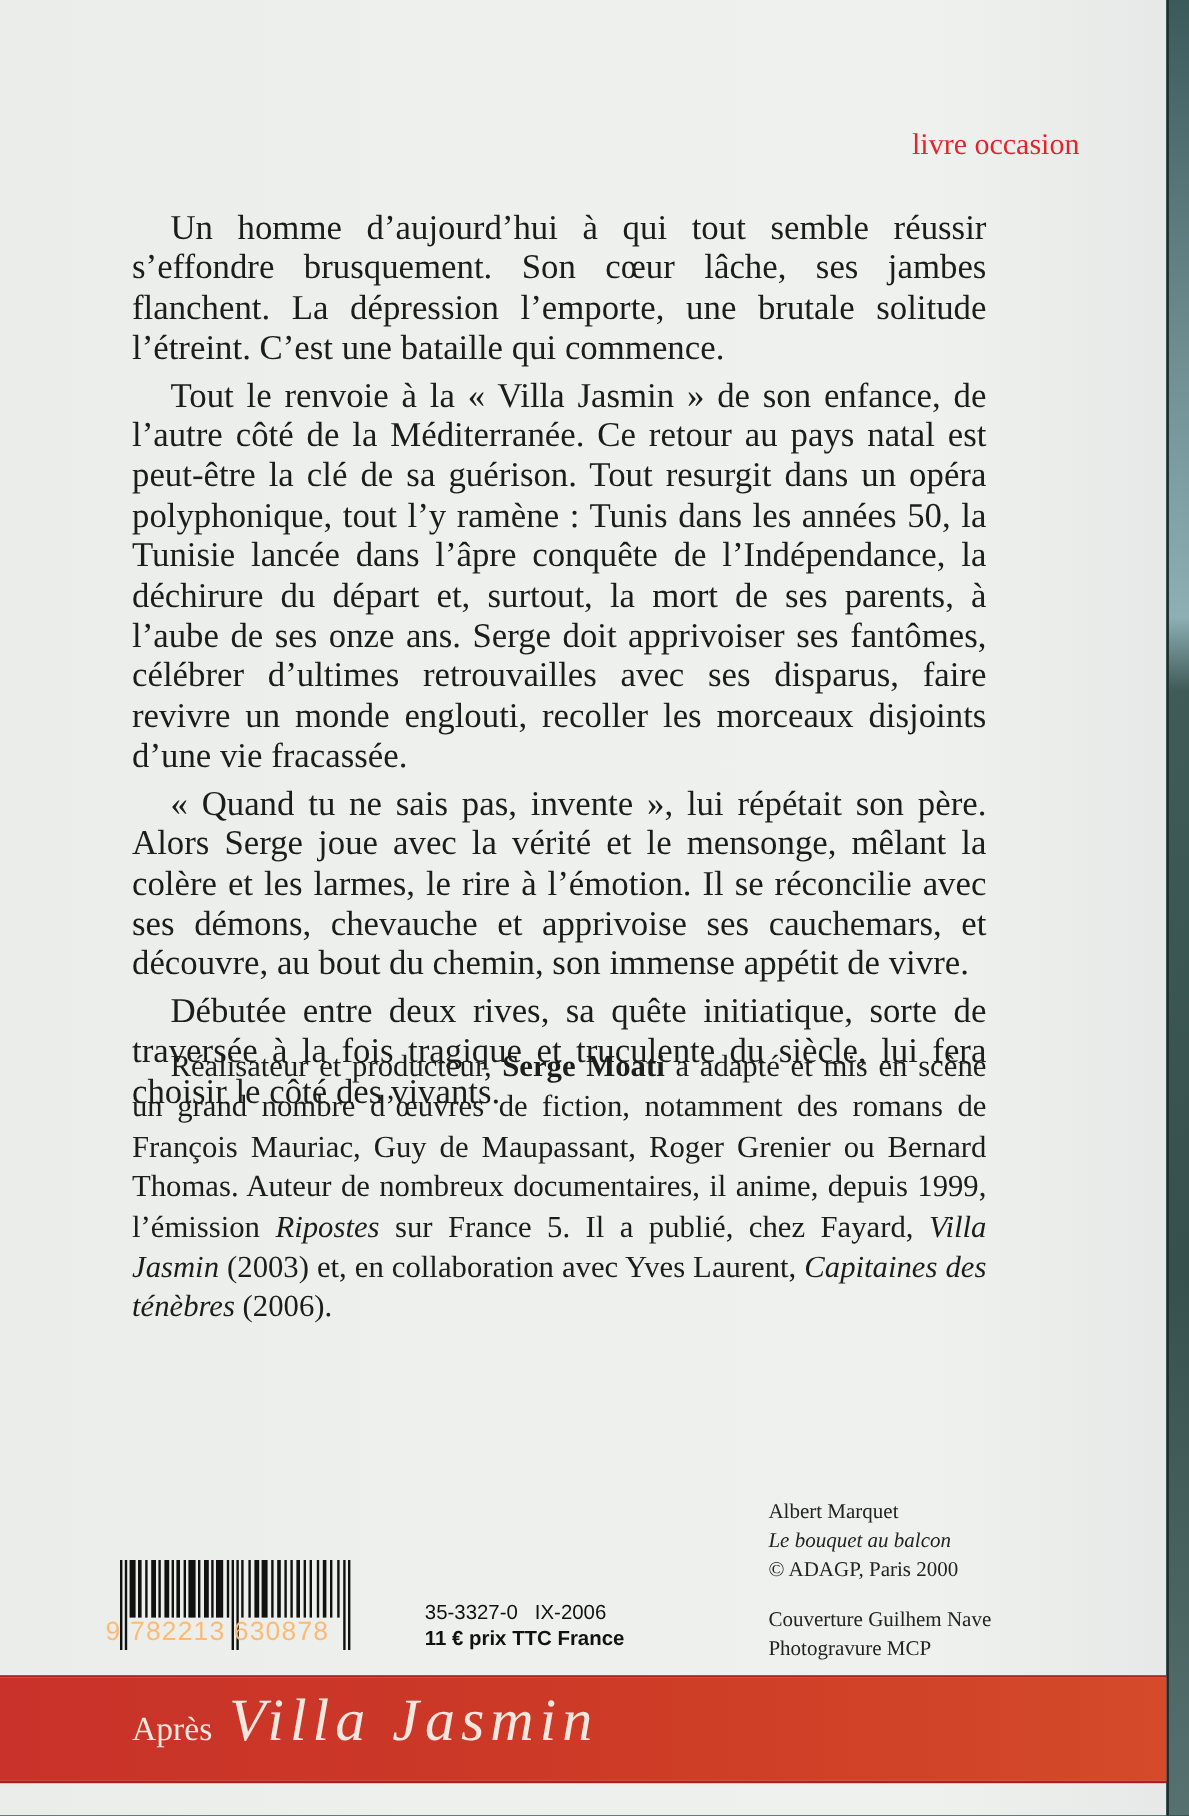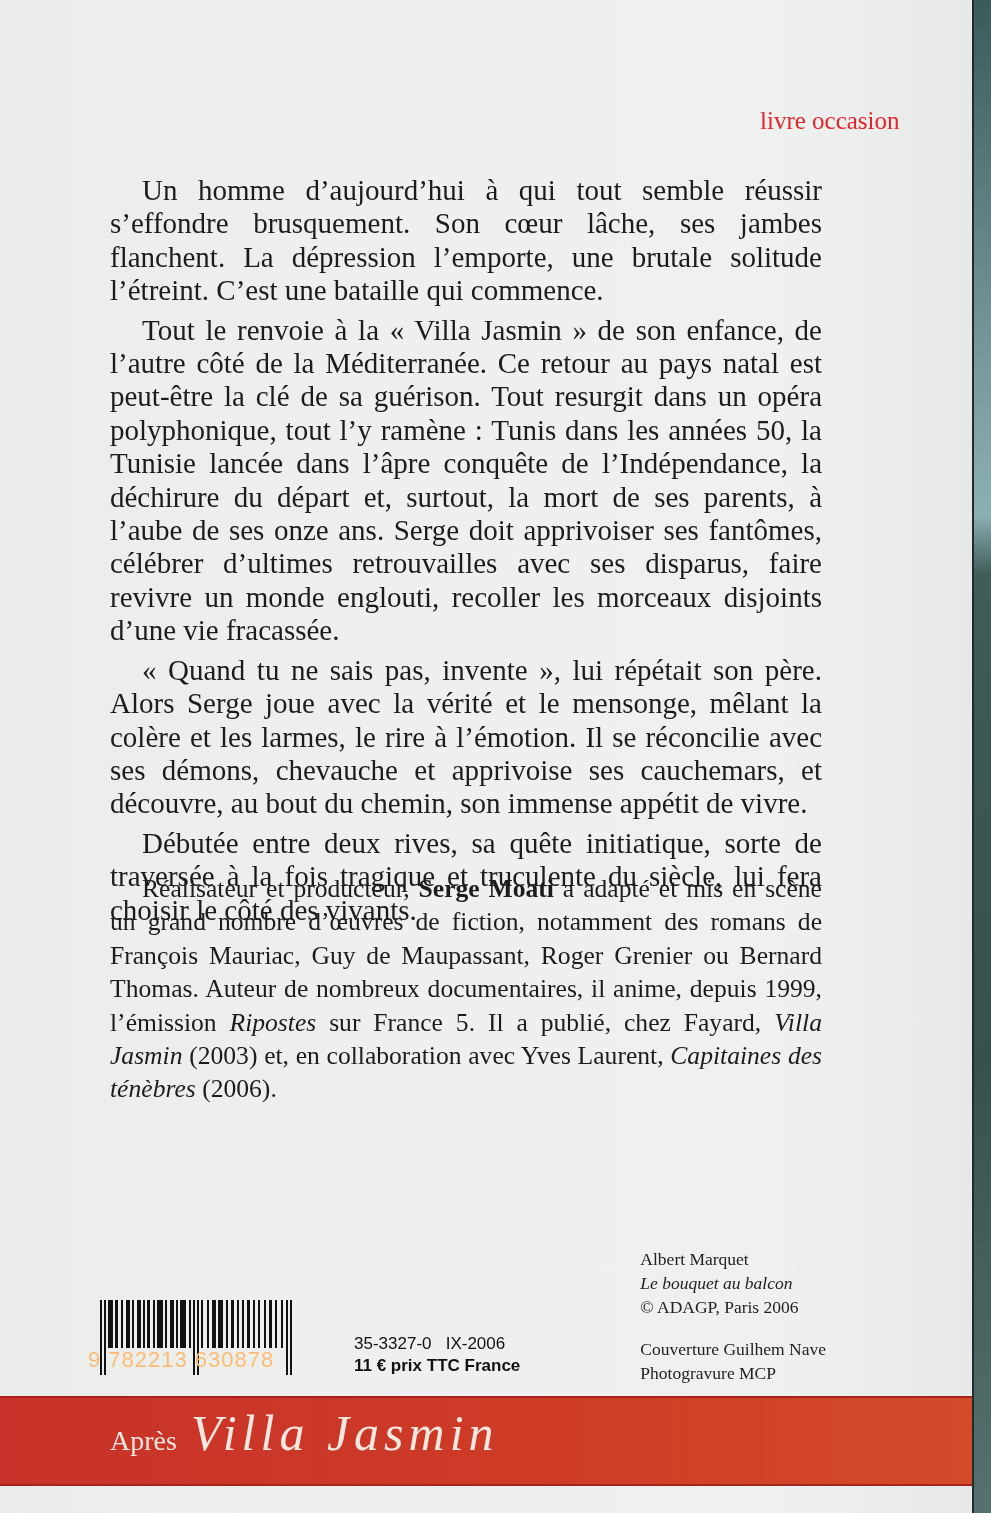--- a/index.html
+++ b/index.html
@@ -83,21 +83,21 @@
   <p>Débutée entre deux rives, sa quête initiatique, sorte de traversée à la fois tragique et truculente du siècle, lui fera choisir le côté des vivants.</p>
 </div>
 
 <div class="bio">
   <p><span>Réalisateur et producteur, </span><span class="bold">Serge Moati</span><span> a adapté et mis en scène un grand nombre d’œuvres de fiction, notamment des romans de François Mauriac, Guy de Maupassant, Roger Grenier ou Bernard Thomas. Auteur de nombreux documentaires, il anime, depuis 1999, l’émission </span><span class="it">Ripostes</span><span> sur France 5. Il a publié, chez Fayard, </span><span class="it">Villa Jasmin</span><span> (2003) et, en collaboration avec Yves Laurent, </span><span class="it">Capitaines des ténèbres</span><span> (2006).</span></p>
 </div>
 
 <div class="credits">
   <div>Albert Marquet</div>
   <div class="it">Le bouquet au balcon</div>
-  <div>© ADAGP, Paris 2006</div>
+  <div>© ADAGP, Paris 2000</div>
   <div class="gap"></div>
   <div>Couverture Guilhem Nave</div>
   <div>Photogravure MCP</div>
 </div>
 
 <svg class="barcode" viewBox="0 0 228 75" preserveAspectRatio="none">
   <g fill="#111">
     <rect x="12" y="0" width="2" height="75"></rect>
       <rect x="16" y="0" width="2" height="75"></rect>
     <rect x="20" y="0" width="5" height="48"></rect>

